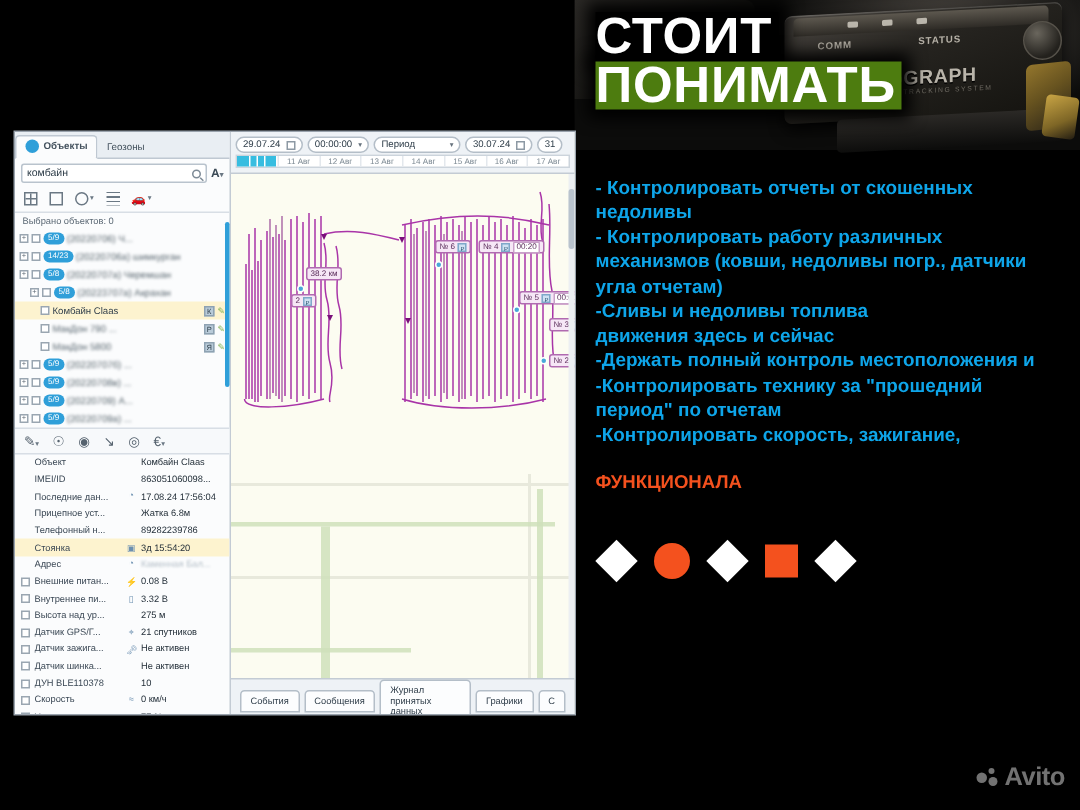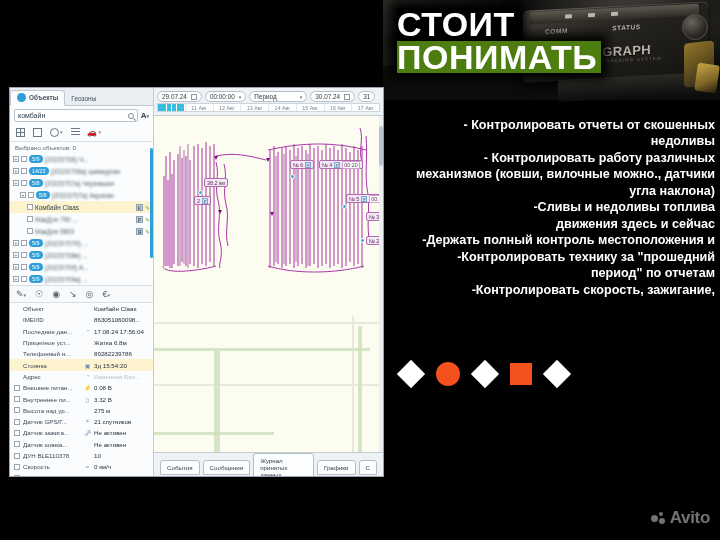--- a/index.html
+++ b/index.html
@@ -93,21 +93,21 @@
   }
   .headline .l1 { display:block; background:#000; box-shadow: 0 0 10px 6px #000; width:max-content; padding-right:4px;}
   .headline .l2 { display:block; background:#4d7c0f; box-shadow: 0 0 10px 6px #000; width:max-content; padding-right:4px;text-align:center;}
 
   .lead {
     position:absolute; left:14px; top:99px; width:315px;
     color:#ffffff; font-size:11.8px; font-weight:bold; line-height:1.25;
   }
   .bullets {
     position:absolute; left:14px; top:118px; width:318px;
-    color:#ffffff; font-size:12.6px; font-weight:bold; line-height:1.27;text-align:right;
+    color:#0ea5e9; font-size:12.6px; font-weight:bold; line-height:1.27;
   }
   .bullets p { margin:0 0 0.5px 0; }
   .cta {
     position:absolute; left:14px; top:314px; width:300px;
     color:#f4511e; font-size:12.4px; font-weight:bold; line-height:1.22;
   }
   .shapes {
     position:absolute; left:18px; top:362px; display:flex; align-items:center; gap:15px;
   }
   .shape-diamond { width:20px; height:20px; background:#ffffff; transform:rotate(45deg); }
@@ -286,31 +286,32 @@
       <div class="headline">
         <span class="l1">СТОИТ</span>
         <span class="l2">ПОНИМАТЬ</span>
       </div>
 
 
       <div class="bullets">
         <p>- Контролировать отчеты от скошенных</p>
         <p>недоливы</p>
         <p>- Контролировать работу различных</p>
-        <p>механизмов (ковши, вилочные можно., датчики</p>
-        <p>угла наклона)</p>
+        <p>механизмов (ковши, недоливы погр., датчики</p>
+        <p>угла отчетам)</p>
         <p>-Сливы и недоливы топлива</p>
         <p>движения здесь и сейчас</p>
         <p>-Держать полный контроль местоположения и</p>
         <p>-Контролировать технику за "прошедний</p>
         <p>период" по отчетам</p>
         <p>-Контролировать скорость, зажигание,</p>
       </div>
 
       <div class="cta">
+        <div>ФУНКЦИОНАЛА</div>
       </div>
 
       <div class="shapes">
         <span class="shape-diamond"></span>
         <span class="shape-circle"></span>
         <span class="shape-diamond"></span>
         <span class="shape-square"></span>
         <span class="shape-diamond"></span>
       </div>
 

